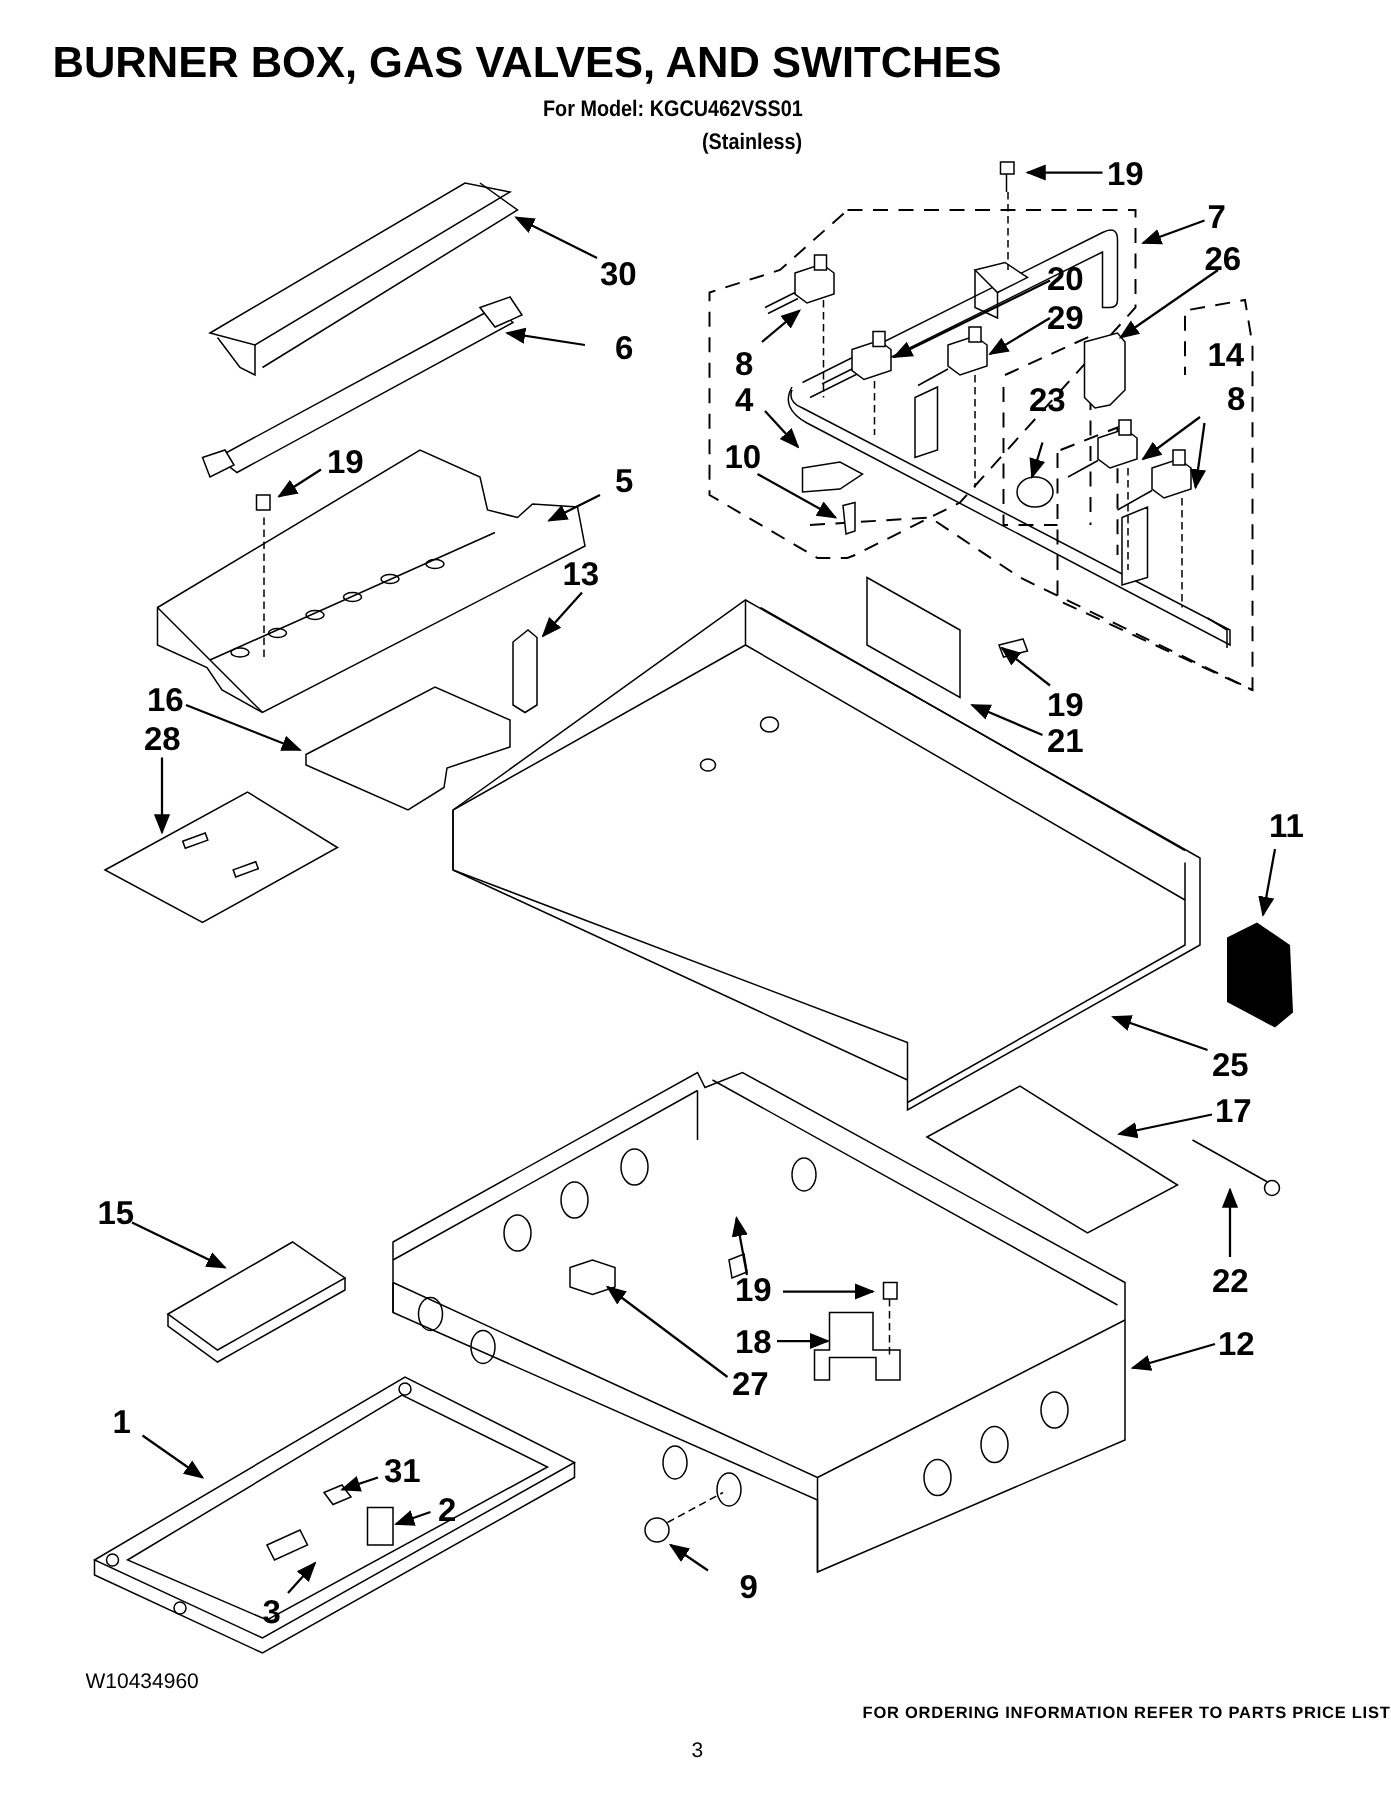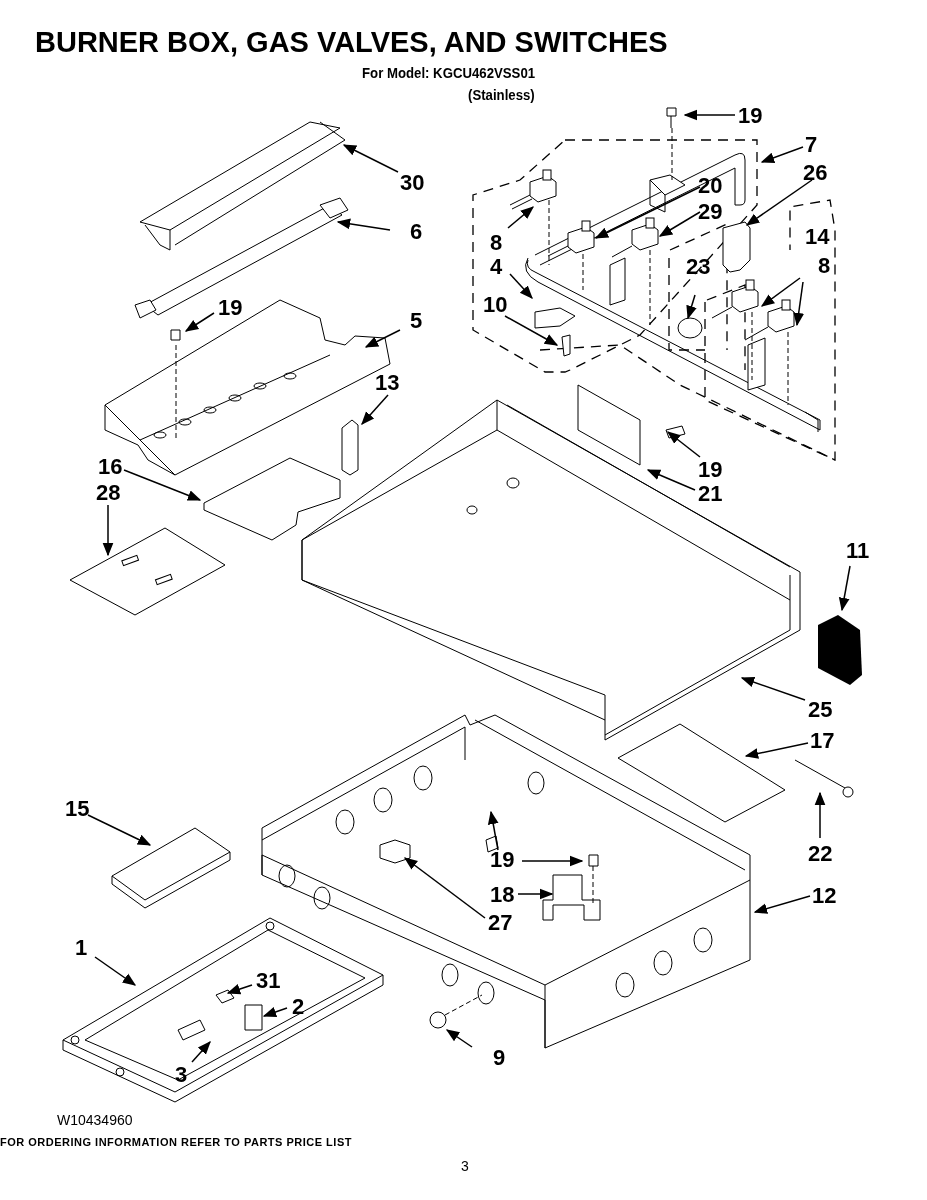--- a/index.html
+++ b/index.html
@@ -1,20 +1,20 @@
 <!DOCTYPE html>
 <html><head>
 <meta charset="utf-8">
 <style>
   html, body { margin: 0; padding: 0; background: #ffffff; }
   body { width: 927px; height: 1200px; position: relative; overflow: hidden; font-family: "Liberation Sans", sans-serif; color: #000; }
   .title { position: absolute; left: 0; width: 927px; top: 26px; font-weight: bold; font-size: 29px; letter-spacing: 0px; padding-left: 35px; }
   .subtitle { position: absolute; left: 362px; top: 64px; font-weight: bold; font-size: 15px; transform: scaleX(0.88); transform-origin: left; }
   .subtitle2 { position: absolute; left: 468px; top: 86px; font-weight: bold; font-size: 15px; transform: scaleX(0.88); transform-origin: left; }
-  .footer-note { position: absolute; left: 0; width: 927px; top: 1136px; text-align: left; font-weight: bold; font-size: 11px; letter-spacing: 0.5px; }
+  .footer-note { position: absolute; left: 0; width: 927px; top: 1136px; text-align: right; font-weight: bold; font-size: 11px; letter-spacing: 0.5px; }
   .doc-number { position: absolute; left: 57px; top: 1112px; font-size: 14px; }
   .page-number { position: absolute; left: 461px; top: 1158px; font-size: 14px; }
   svg.diagram { position: absolute; left: 0; top: 0; }
   .callout { font-family: "Liberation Sans", sans-serif; font-size: 22px; font-weight: bold; fill: #000; }
   .ln { stroke: #000; stroke-width: 1; fill: none; }
   .lnw { stroke: #000; stroke-width: 1; fill: #fff; }
   .dash { stroke: #000; stroke-width: 1.3; fill: none; stroke-dasharray: 10 7; }
   .dash2 { stroke: #000; stroke-width: 1; fill: none; stroke-dasharray: 5 3; }
   .arrow { stroke: #000; stroke-width: 1.5; fill: none; }
 </style>

